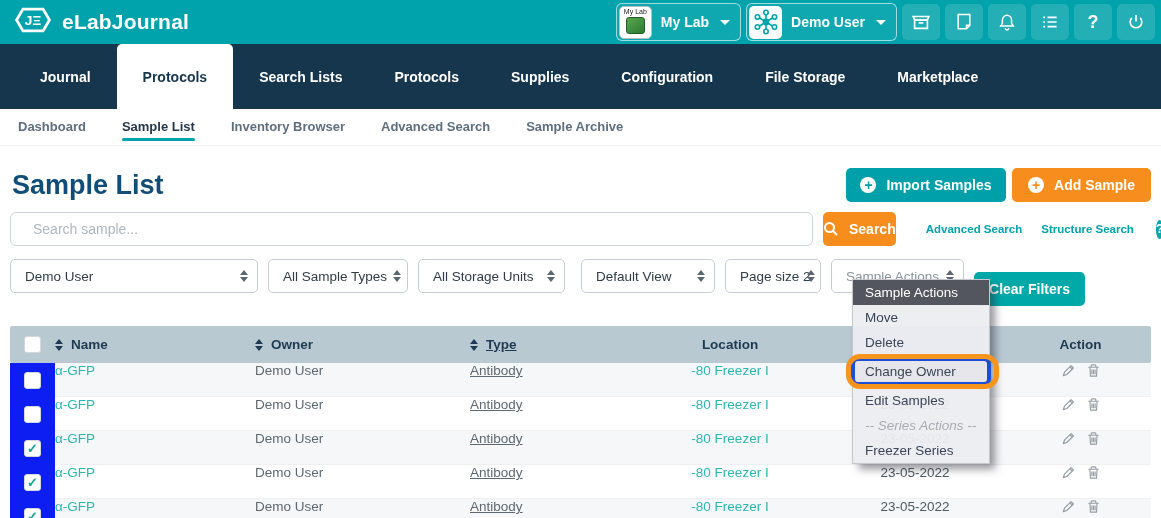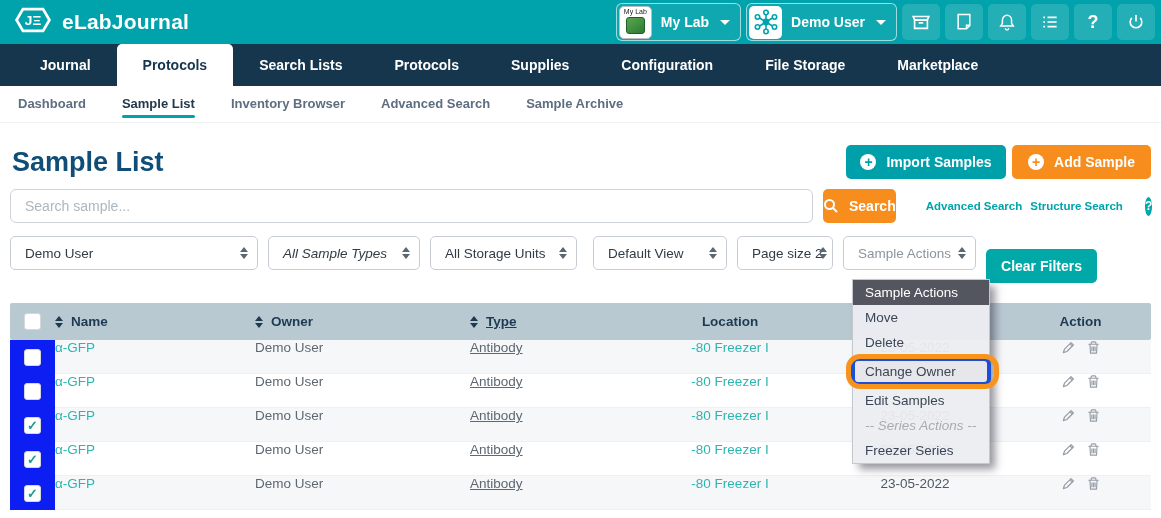--- a/index.html
+++ b/index.html
@@ -15,21 +15,21 @@
   .thumb { width:33px; height:33px; background:#fff; border-radius:5px; border:1px solid #b9bec3; display:flex; flex-direction:column; align-items:center; justify-content:flex-start; padding-top:1px; }
   .thumb-cap { font-size:7px; color:#222; line-height:1.2; }
   .thumb-img { width:19px; height:17px; margin-top:1px; border-radius:3px; background:linear-gradient(145deg,#5aa74f,#2c7a33); border:1px solid #1f5c26; }
   .msquare { width:33px; height:33px; background:#fff; border-radius:5px; display:flex; align-items:center; justify-content:center; }
   .tlabel { color:#fff; font-size:14px; font-weight:bold; }
   .chev { width:0; height:0; border-left:5px solid transparent; border-right:5px solid transparent; border-top:5px solid; color:#fff; margin-left:2px; }
   .icon-btn { width:38px; height:36px; border-radius:5px; background:#24aeb6; display:flex; align-items:center; justify-content:center; color:#fff; cursor:pointer; }
   .icon-btn svg { display:block; }
 
   
-  .mainnav { height:42px; background:#16364d; display:flex; align-items:stretch; padding-left:14px; }
+  .mainnav { height:65px; background:#16364d; display:flex; align-items:stretch; padding-left:14px; }
   .nav-item { display:flex; align-items:center; padding:0 26px; color:#fff; font-size:14px; font-weight:bold; cursor:pointer; }
   .nav-item.active { background:#fff; color:#16364d; border-radius:5px 5px 0 0; }
 
   
   .subnav { height:37px; background:#fff; display:flex; align-items:center; gap:36px; padding-left:18px; border-bottom:1px solid #f0f2f4; }
   .subnav-item { font-size:13px; font-weight:bold; color:#5d6e80; cursor:pointer; padding-top:6px; }
   .subnav-item .ul { height:3px; background:transparent; margin-top:4px; border-radius:2px; }
   .subnav-item.active { color:#24384c; }
   .subnav-item.active .ul { background:#00a3ac; }
 
@@ -39,32 +39,32 @@
   .page-title { color:#104e78; font-size:27px; font-weight:bold; padding-left:2px; }
   .title-btns { display:flex; gap:6px; }
   .btn { display:flex; align-items:center; justify-content:center; gap:10px; height:34px; border-radius:5px; color:#fff; font-size:14px; font-weight:bold; cursor:pointer; border:none; }
   .btn-teal { background:#00a0ab; width:160px; }
   .btn-orange { background:#f78d1d; width:139px; }
   .plus-circle { width:16px; height:16px; background:#fff; border-radius:50%; display:flex; align-items:center; justify-content:center; font-size:14px; font-weight:bold; line-height:1; }
   .btn-teal .plus-circle { color:#00a0ab; }
   .btn-orange .plus-circle { color:#f78d1d; }
 
   .search-row { display:flex; align-items:center; margin-top:10px; height:34px; }
-  .search-input { flex:0 0 803px; height:34px; border:1px solid #cdd3d9; border-radius:6px; padding:0 14px; font-size:14px; color:#0c4a6e; font-family:"Liberation Sans", sans-serif; outline:none; }
+  .search-input { flex:0 0 803px; height:34px; border:1px solid #cdd3d9; border-radius:6px; padding:0 22px; font-size:14px; color:#0c4a6e; font-family:"Liberation Sans", sans-serif; outline:none; }
   .search-input::placeholder { color:#aeb6bf; }
   .btn-search { width:106px; margin-left:10px; background:#f78d1d; height:34px; }
   .tlink { color:#00a4ae; font-size:11.5px; font-weight:bold; cursor:pointer; white-space:nowrap; }
   .lnk1 { margin-left:30px; }
-  .lnk2 { margin-left:8px; }
+  .lnk2 { margin-left:19px; }
   .help-badge { width:19px; height:19px; margin-left:22px; background:#00a7ad; color:#fff; border-radius:50%; display:flex; align-items:center; justify-content:center; font-size:12px; font-weight:bold; cursor:pointer; }
 
   .filter-row { display:flex; align-items:center; margin-top:13px; height:34px; gap:10px; }
   .sel { display:flex; align-items:center; justify-content:space-between; height:34px; border:1px solid #c7cdd3; border-radius:5px; background:#fff; padding:0 9px 0 14px; font-size:13.5px; color:#2f3b46; cursor:pointer; overflow:hidden; white-space:nowrap; }
   .sel-owner { width:248px; }
-  .sel-types { width:152px;font-style:italic; }
+  .sel-types { width:140px; }
   .sel-storage { width:147px; }
   .sel-view { width:134px; margin-left:6px; }
   .sel-pagesize { width:96px; }
   .sel-actions { width:133px; color:#8b95a0; }
   .btn-clear { width:111px; margin-left:0; background:#00a8a8;margin-top:26px; }
   .updown { display:inline-flex; flex-direction:column; gap:2px; color:#5b6772; margin-left:6px; flex:none; }
   .tu { width:0; height:0; border-left:4px solid transparent; border-right:4px solid transparent; border-bottom:5px solid; }
   .td { width:0; height:0; border-left:4px solid transparent; border-right:4px solid transparent; border-top:5px solid; }
 
   

